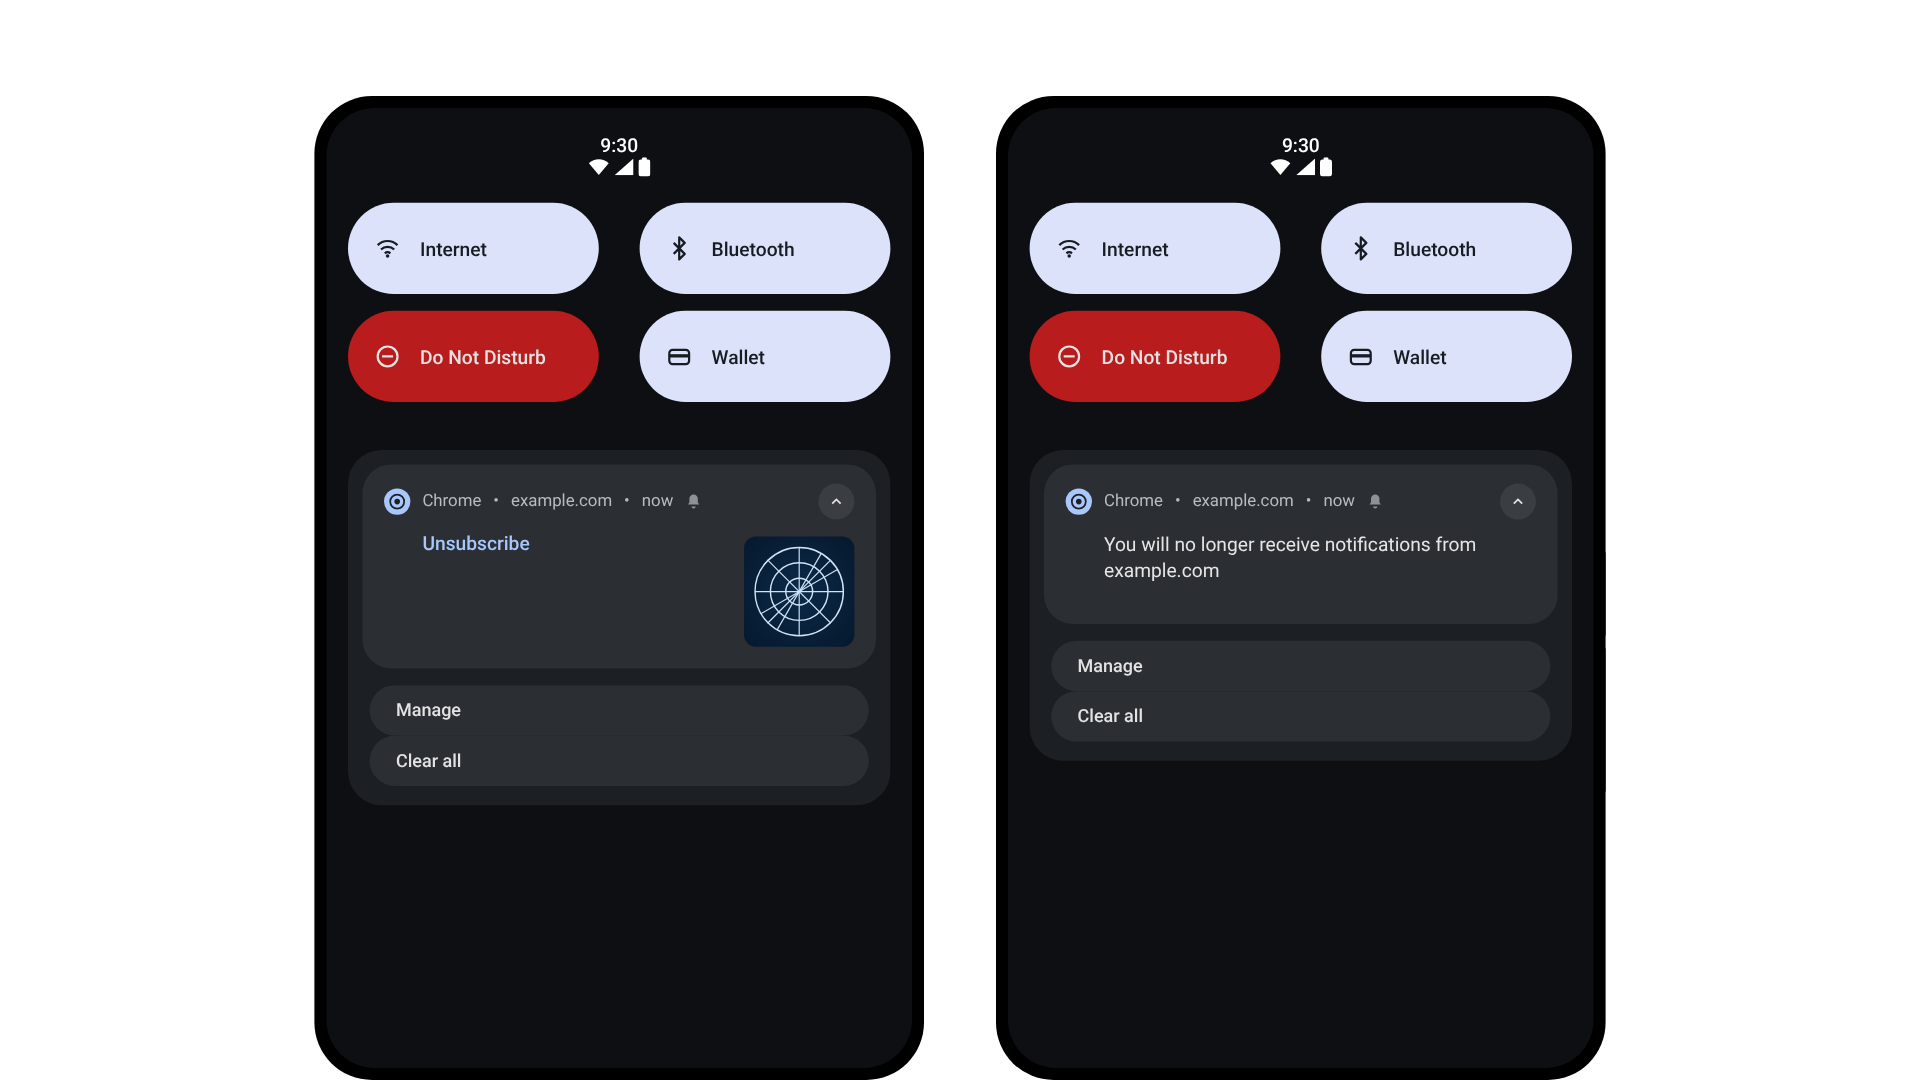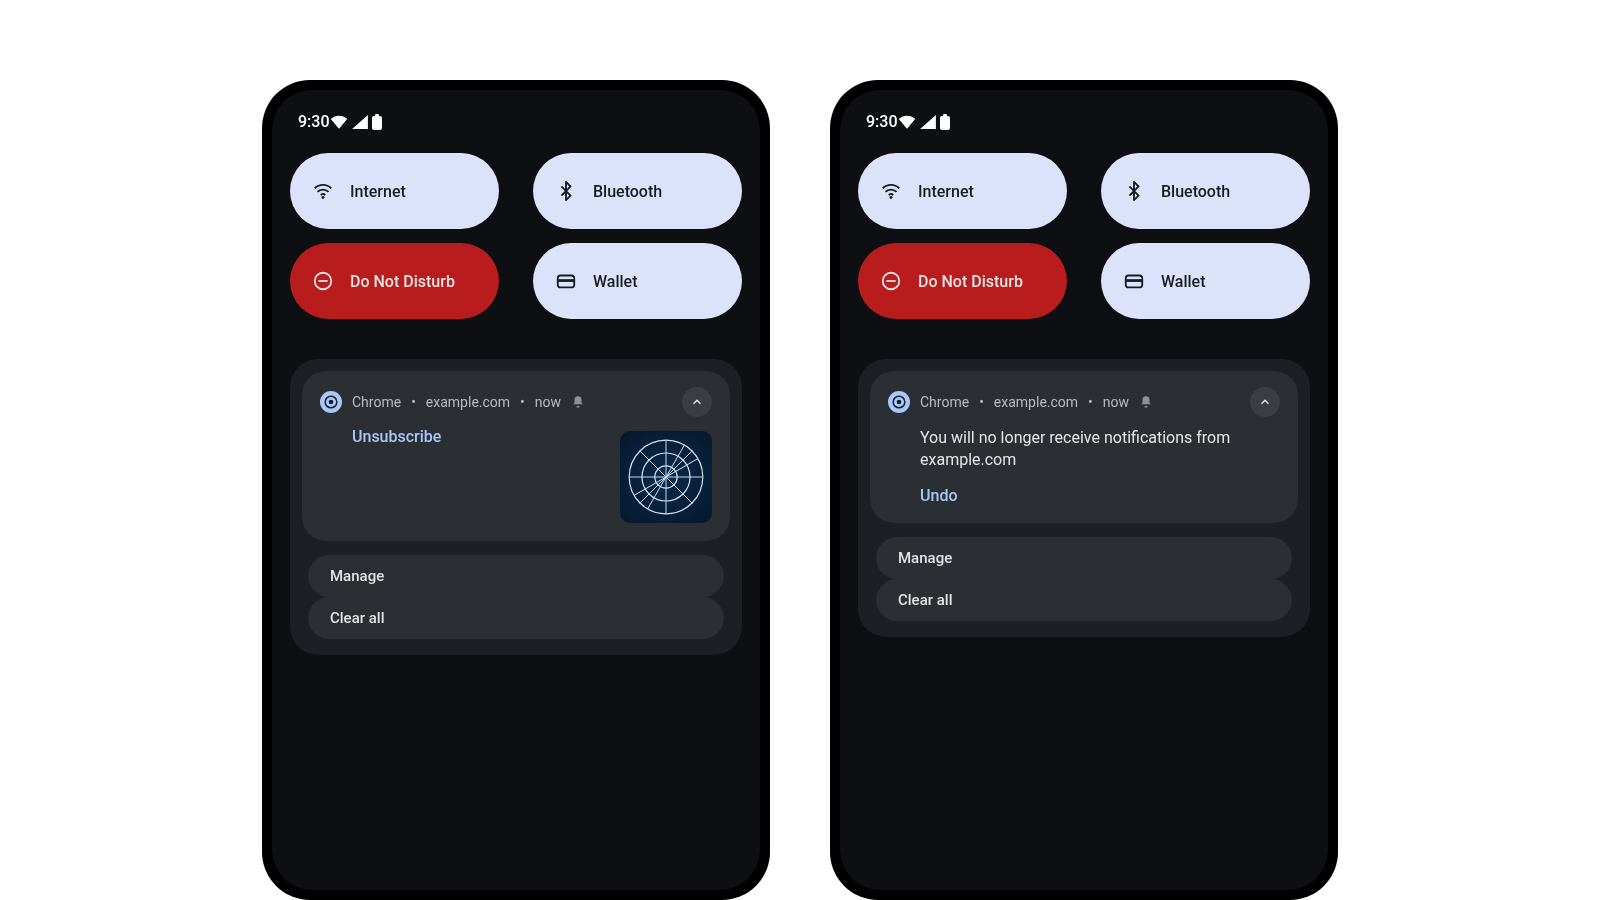--- a/index.html
+++ b/index.html
@@ -35,20 +35,21 @@
   }
   
   .status-bar {
     display: flex;
     justify-content: flex-start;
     align-items: center;
     font-size: 16px;
     font-weight: 500;
     color: #fff;
     padding: 4px 8px 22px 8px;
+    flex-direction: column;
   }
   .status-icons { display:flex; gap:4px; align-items:center; }
   .status-icons svg { display:block; }
   
   .qs-grid {
     display: grid;
     grid-template-columns: 1fr 1fr;
     gap: 14px 34px;
     margin-bottom: 40px;
   }
@@ -310,21 +311,20 @@
             </svg>
           <span class="notif-collapse">
             <svg width="14" height="14" viewBox="0 0 24 24">
                 <path fill="none" stroke="#e3e3e3" stroke-width="2.5" d="M6 15l6-6 6 6"></path>
               </svg>
           </span>
         </div>
         <div class="notif-body">
           <div class="notif-text">
             <div class="notif-sub">You will no longer receive notifications from example.com</div>
-            <div class="notif-action">Undo</div>
           </div>
         </div>
       </div>
       <div class="notif-footer">
         <div class="pill-btn">Manage</div>
         <div class="pill-btn">Clear all</div>
       </div>
     </div>
 
   </div>

